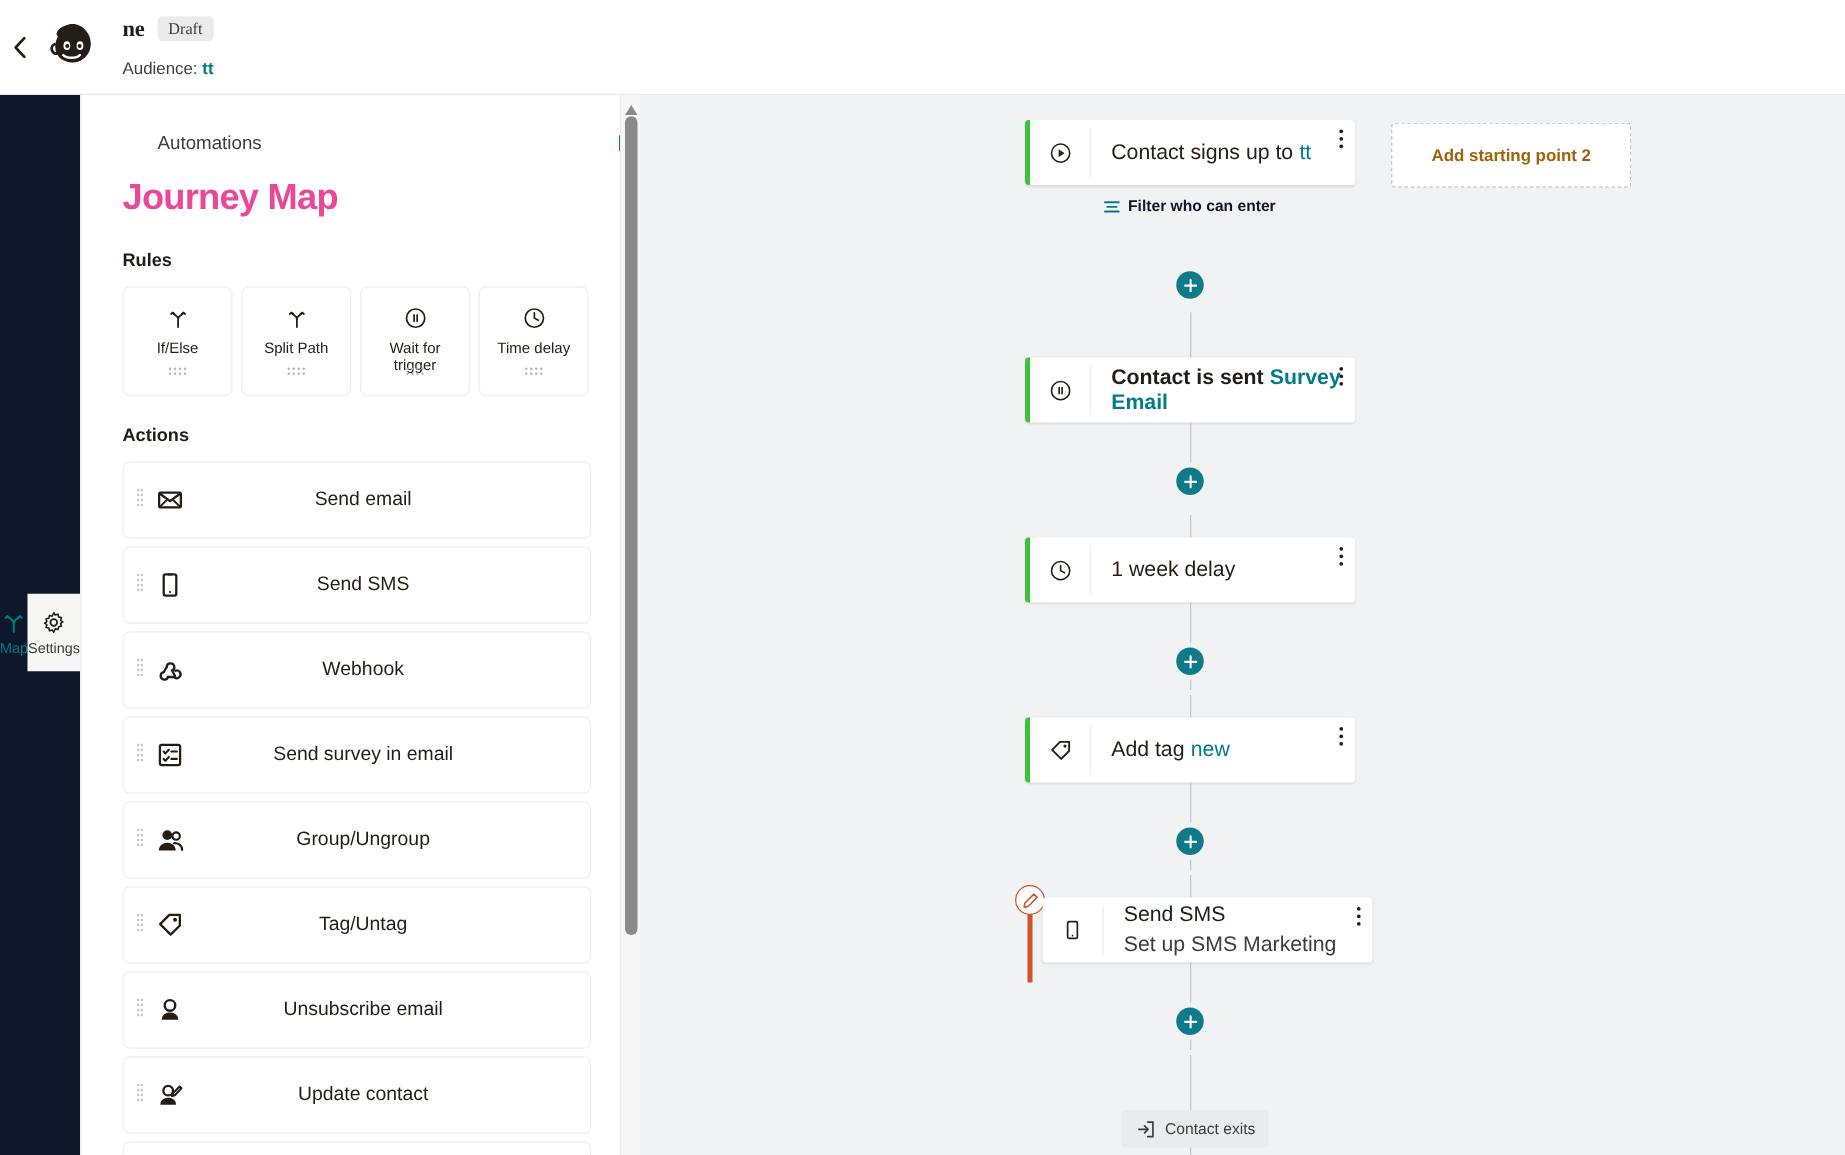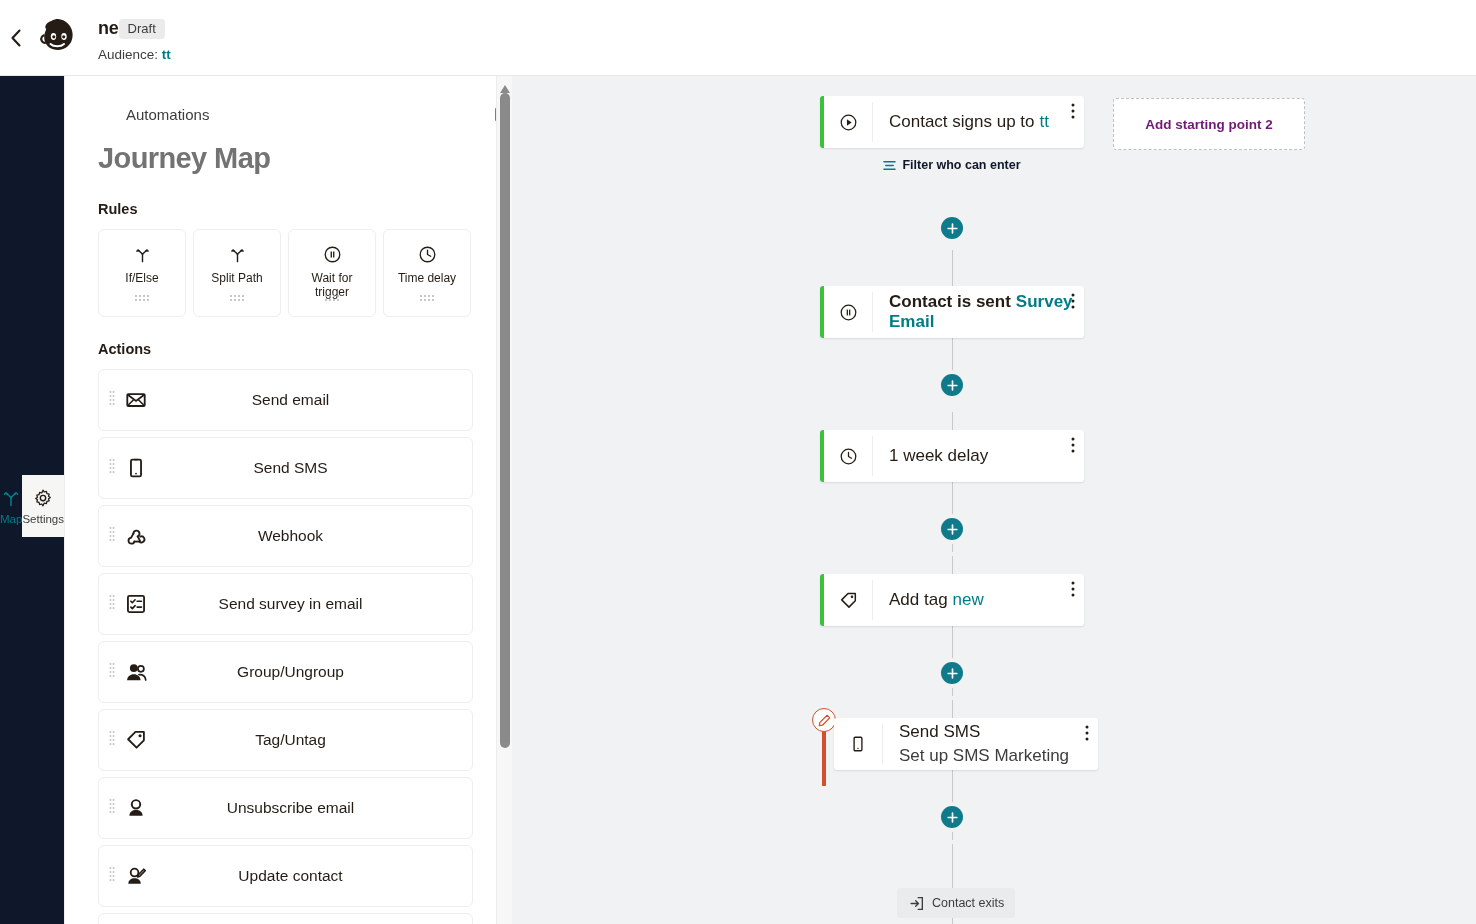--- a/index.html
+++ b/index.html
@@ -17,21 +17,21 @@
     position: absolute; top: 0; left: 0; width: 1476px; height: 76px;
     background: #ffffff; border-bottom: 1px solid #e8e8e8;
     display: flex; align-items: center;
   }
   #back-arrow {
     width: 28px; margin-left: 2px; display:flex; align-items:center; justify-content:center;
     cursor: pointer; color: #241c15;
   }
   #logo { width: 48px; height: 48px; margin-left: 4px; flex: none; }
   #title-block { margin-left: 16px; }
-  .title-row { display: flex; align-items: flex-end; height: 26px; }
+  .title-row { display: flex; align-items: flex-start; gap: 10px; height: 26px; font-family: Liberation Serif, serif; }
   #journey-title { font-size: 18px; font-weight: bold; letter-spacing: -0.2px; color:#241c15;}
   #draft-badge {
     background: #ebebeb; color: #3d3d3d; font-size: 13px;
     padding: 3px 9px 4px; border-radius: 4px; line-height: 1;
   }
   #audience-row { font-size: 13.5px; color: #3d3d3d; margin-top: 8px; }
   #audience-value { color: #007c89; font-weight: bold; }
 
   
   #rail {
@@ -51,21 +51,21 @@
   #panel {
     position: absolute; top: 76px; left: 65px; width: 447px; height: 848px;
     background: #ffffff; overflow: hidden;
   }
   #panel-inner { padding: 30px 0 0 33px; width: 420px; }
   #panel-top { display: flex; align-items: center; width: 388px; margin-left: 28px; }
   #automations-label { font-size: 15px; color: #3d3d3d; flex: 1; }
   #collapse-icon { width: 19px; height: 15px; cursor: pointer; }
   #journey-map-heading {
     font-size: 29px; font-weight: bold; letter-spacing: -0.6px;
-    margin-top: 19px; color: #737373;
+    margin-top: 19px; color: #ec4899;
   }
   .section-label { font-size: 14.5px; font-weight: bold; color: #241c15; }
   #rules-label { margin-top: 26px; }
   #actions-label { margin-top: 24px; }
 
   #rules-grid { display: flex; gap: 7px; margin-top: 12px; }
   .rule-card {
     width: 88px; height: 88px; background: #fff;
     border: 1px solid #eceeef; border-radius: 6px;
     display: flex; flex-direction: column; align-items: center;
@@ -137,21 +137,21 @@
   .plus-btn {
     position: absolute; width: 22px; height: 22px; border-radius: 50%;
     background: #0f7b8a; display: flex; align-items: center; justify-content: center;
     cursor: pointer; box-shadow: 0 0 0 4px #f1f2f4;
   }
 
   #add-start-btn {
     position: absolute; left: 601px; top: 22px; width: 192px; height: 52px;
     background: #ffffff; border: 1px dashed #b9c1c4; border-radius: 3px;
     display: flex; align-items: center; justify-content: center;
-    font-size: 13.5px; font-weight: bold; color: #701a75; cursor: pointer;
+    font-size: 13.5px; font-weight: bold; color: #a16207; cursor: pointer;
   }
 
   #exit-node {
     position: absolute; left: 385px; top: 812px; width: 118px; height: 30px;
     background: #eaebed; border-radius: 3px;
     display: flex; align-items: center; gap: 8px; padding-left: 12px;
     font-size: 12.5px; color: #3d3d3d;
   }
 
   .warn-stem { position: absolute; width: 4px; background: #d2502a; }

